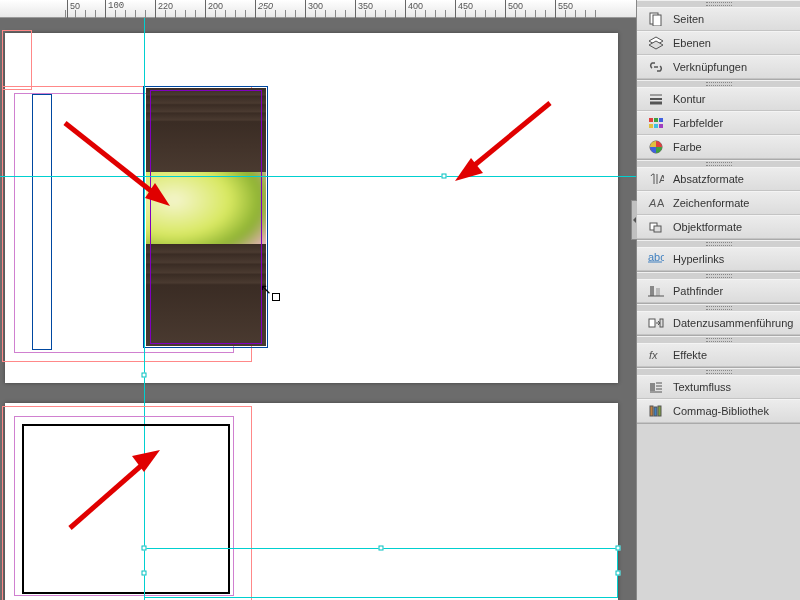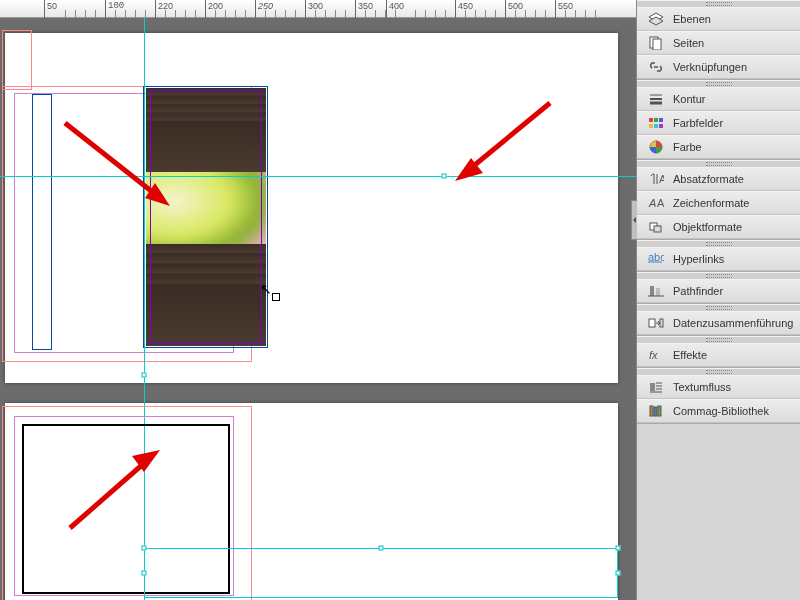--- a/index.html
+++ b/index.html
@@ -37,21 +37,21 @@
 .expand-grip{position:absolute;left:-6px;top:200px;width:6px;height:40px;background:#c0c0c0;border:1px solid #888;border-right:none;cursor:pointer}
 .expand-grip::after{content:"";position:absolute;left:1px;top:16px;border-top:3px solid transparent;border-bottom:3px solid transparent;border-right:3px solid #555}
 .inner-border{position:absolute;border:1px solid #000}
 svg{display:block}
 </style>
 </head>
 <body>
 
 <div class="workspace">
   <div class="ruler-h" id="rulerH">
-      <div class="tick" style="left: 44px;">50</div>
+      <div class="tick" style="left: 67px;">50</div>
       <div class="minor" style="left: 65px;"></div>
       <div class="minor" style="left: 75px;"></div>
       <div class="minor" style="left: 85px;"></div>
       <div class="minor" style="left: 95px;"></div>
       <div class="tick" style="left: 105px; font-family: Liberation Mono, monospace;">100</div>
       <div class="minor" style="left: 115px;"></div>
       <div class="minor" style="left: 125px;"></div>
       <div class="minor" style="left: 135px;"></div>
       <div class="minor" style="left: 145px;"></div>
       <div class="tick" style="left: 155px;">220</div>
@@ -72,21 +72,21 @@
       <div class="tick" style="left: 305px;">300</div>
       <div class="minor" style="left: 315px;"></div>
       <div class="minor" style="left: 325px;"></div>
       <div class="minor" style="left: 335px;"></div>
       <div class="minor" style="left: 345px;"></div>
       <div class="tick" style="left: 355px;">350</div>
       <div class="minor" style="left: 365px;"></div>
       <div class="minor" style="left: 375px;"></div>
       <div class="minor" style="left: 385px;"></div>
       <div class="minor" style="left: 395px;"></div>
-      <div class="tick" style="left: 386px;">400</div>
+      <div class="tick" style="left: 405px;">400</div>
       <div class="minor" style="left: 415px;"></div>
       <div class="minor" style="left: 425px;"></div>
       <div class="minor" style="left: 435px;"></div>
       <div class="minor" style="left: 445px;"></div>
       <div class="tick" style="left: 455px;">450</div>
       <div class="minor" style="left: 465px;"></div>
       <div class="minor" style="left: 475px;"></div>
       <div class="minor" style="left: 485px;"></div>
       <div class="minor" style="left: 495px;"></div>
       <div class="tick" style="left: 505px;">500</div>
@@ -159,34 +159,34 @@
 </div>
 
 <div class="panels">
   <div class="expand-grip"></div>
   <div id="panelsContainer">
       <div class="panel-group">
         <div class="panel-grip"></div>
         <div class="panel-item">
           <span class="panel-icon">
             <svg width="16" height="14" viewBox="0 0 16 14">
+              <rect x="2" y="1" width="8" height="11" fill="#fff" stroke="#555"></rect>
+              <rect x="5" y="3" width="8" height="11" fill="#fff" stroke="#555"></rect>
+            </svg>
+          </span>
+          <span class="panel-label">Seiten</span>
+        </div>
+        <div class="panel-item">
+          <span class="panel-icon">
+            <svg width="16" height="14" viewBox="0 0 16 14">
               <polygon points="8,1 15,5 8,9 1,5" fill="#fff" stroke="#555"></polygon>
               <polygon points="8,5 15,9 8,13 1,9" fill="#ddd" stroke="#555"></polygon>
             </svg>
           </span>
           <span class="panel-label">Ebenen</span>
-        </div>
-        <div class="panel-item">
-          <span class="panel-icon">
-            <svg width="16" height="14" viewBox="0 0 16 14">
-              <rect x="2" y="1" width="8" height="11" fill="#fff" stroke="#555"></rect>
-              <rect x="5" y="3" width="8" height="11" fill="#fff" stroke="#555"></rect>
-            </svg>
-          </span>
-          <span class="panel-label">Seiten</span>
         </div>
         <div class="panel-item">
           <span class="panel-icon">
             <svg width="16" height="14" viewBox="0 0 16 14">
               <path d="M4,8 a3,3 0 0,1 0,-5 l3,0 M12,6 a3,3 0 0,1 0,5 l-3,0 M6,7 l4,0" stroke="#555" fill="none" stroke-width="1.5"></path>
             </svg>
           </span>
           <span class="panel-label">Verknüpfungen</span>
         </div>
       </div>

